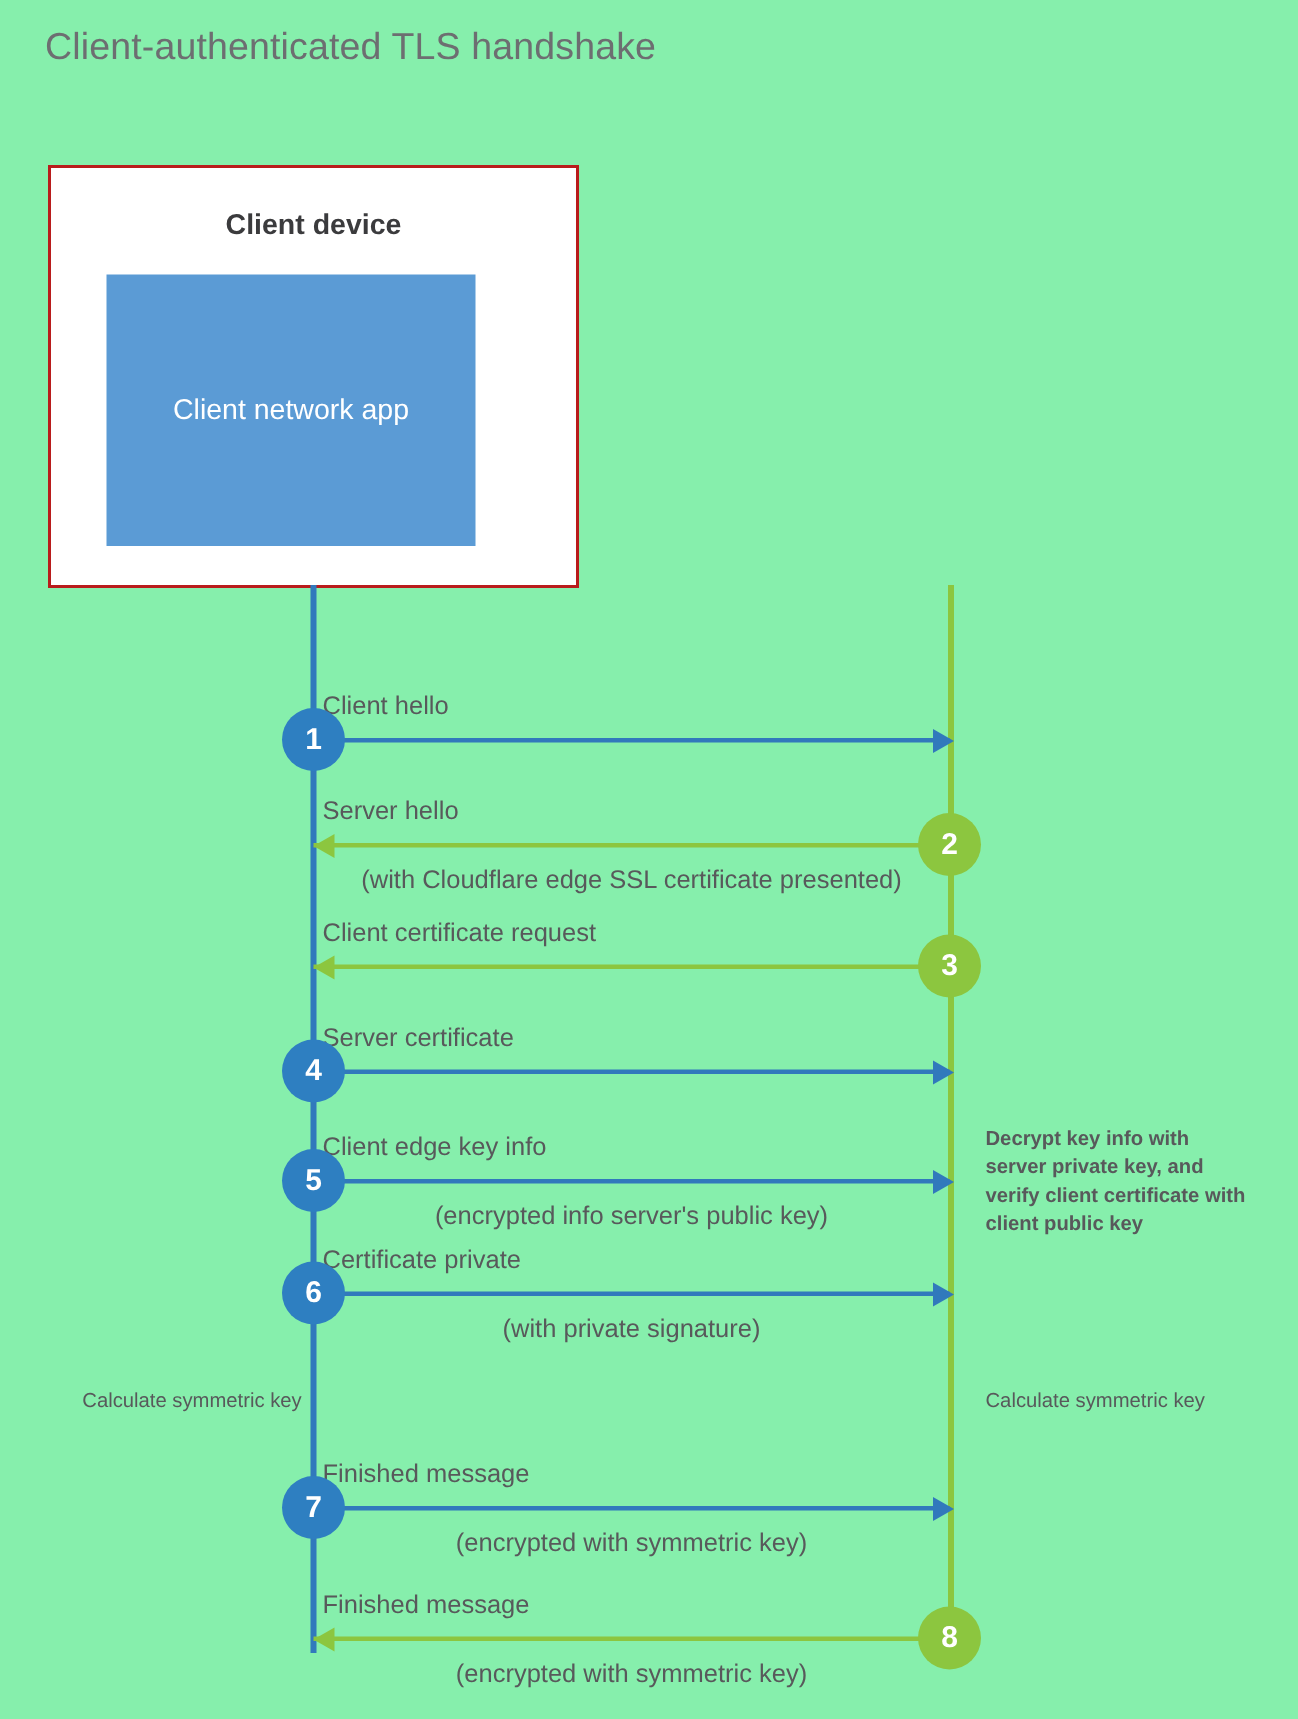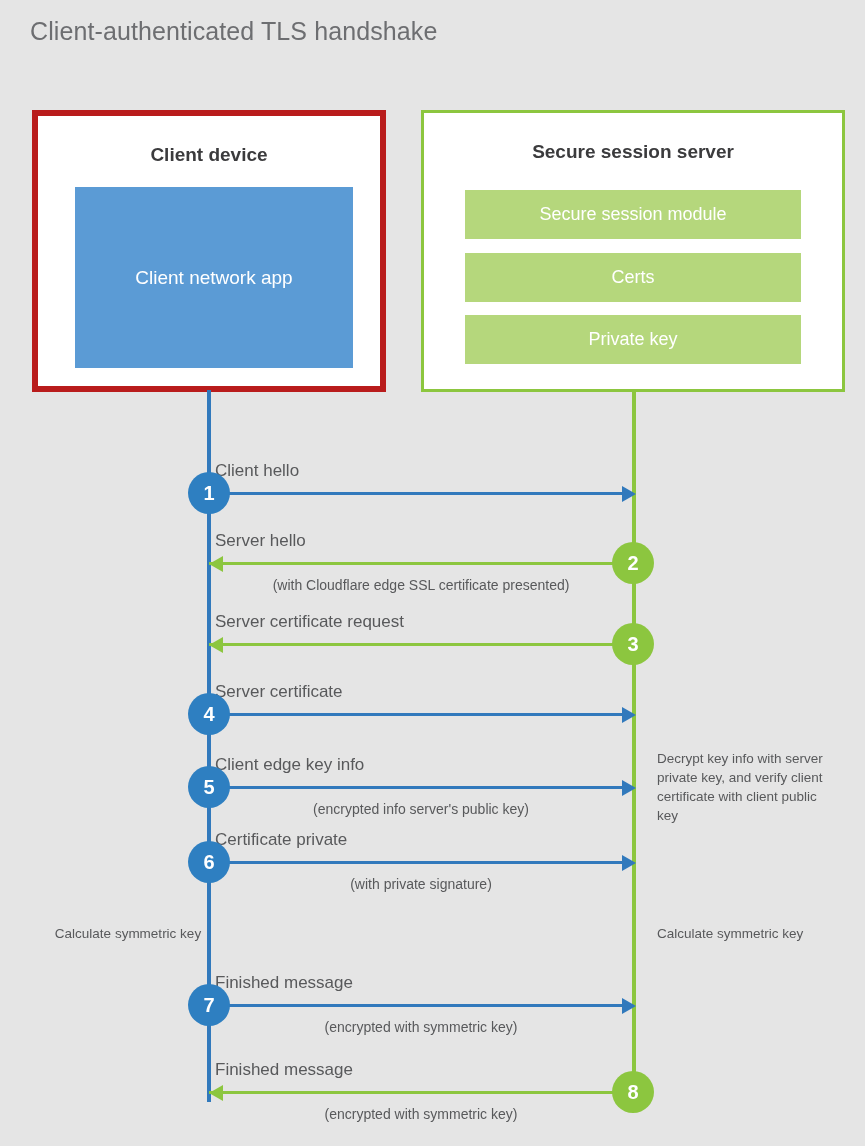--- a/index.html
+++ b/index.html
@@ -9,21 +9,21 @@
   }
   body {
     font-family: "Liberation Sans", "DejaVu Sans", sans-serif;
     color: #58595b;
   }
   #page {
     position: relative;
     width: 865px;
     height: 1146px;
     overflow: hidden;
-    background: #e5e5e5;
+    background: #86efac;
   }
 
   
   #diagram-title {
     position: absolute;
     left: 30px;
     top: 17px;
     font-size: 25px;
     font-weight: 400;
     color: #6d6e71;
@@ -35,21 +35,21 @@
   .actor-box {
     position: absolute;
     background: #ffffff;
     box-sizing: border-box;
   }
   #client-box {
     left: 32px;
     top: 110px;
     width: 354px;
     height: 282px;
-    border: 6px solid #b91c1c;
+    border: 2px solid #b91c1c;
     text-decoration: underline;
   }
   #server-box {
     left: 421px;
     top: 110px;
     width: 424px;
     height: 282px;
     border: 3px solid #8cc63f;
   }
   .actor-title {
@@ -61,21 +61,21 @@
     font-size: 19px;
     font-weight: bold;
     color: #3b3b3d;
   }
 
   
   #client-app-block {
     position: absolute;
     left: 37px;
     top: 71px;
-    width: 278px;
+    width: 246px;
     height: 181px;
     background: #5b9bd5;
     display: flex;
     align-items: center;
     justify-content: center;
   }
   #client-app-label {
     color: #ffffff;
     font-size: 19px;
     line-height: 27px;
@@ -167,21 +167,21 @@
     font-size: 17px;
     color: #58595b;
     white-space: nowrap;
   }
   .msg-sublabel {
     position: absolute;
     left: 215px;
     width: 412px;
     text-align: center;
     top: 14px;
-    font-size: 14px;
+    font-size: 17px;
     color: #58595b;
     white-space: nowrap;
   }
 
   
   .step-badge {
     position: absolute;
     width: 42px;
     height: 42px;
     border-radius: 50%;
@@ -207,20 +207,21 @@
     position: absolute;
     font-size: 13.5px;
     line-height: 19px;
     color: #58595b;
   }
   #note-decrypt {
     left: 657px;
     top: 749px;
     width: 180px;
     text-align: left;
+    font-weight: bold;
   }
   #note-calc-client {
     left: 48px;
     top: 924px;
     width: 160px;
     text-align: center;
   }
   #note-calc-server {
     left: 657px;
     top: 924px;
@@ -235,46 +236,40 @@
 
   <div id="diagram-title">Client-authenticated TLS handshake</div>
 
   <div class="actor-box" id="client-box">
     <div class="actor-title">Client device</div>
     <div id="client-app-block">
       <div id="client-app-label">Client network app</div>
     </div>
   </div>
 
-  <div class="actor-box" id="server-box">
-    <div class="actor-title">Secure session server</div>
-    <div class="server-bar" id="server-bar-0">Secure session module</div>
-    <div class="server-bar" id="server-bar-1">Certs</div>
-    <div class="server-bar" id="server-bar-2">Private key</div>
-  </div>
 
   <div class="lifeline" id="client-lifeline"></div>
   <div class="lifeline" id="server-lifeline"></div>
 
   <div class="msg" id="msg-0" style="top:493px">
     <div class="msg-label">Client hello</div>
     <div class="msg-line to-server"></div>
     <div class="arrowhead right"></div>
     <div class="msg-sublabel"></div>
   </div>
 
   <div class="msg" id="msg-1" style="top:563px">
     <div class="msg-label">Server hello</div>
     <div class="msg-line to-client"></div>
     <div class="arrowhead left"></div>
     <div class="msg-sublabel">(with Cloudflare edge SSL certificate presented)</div>
   </div>
 
   <div class="msg" id="msg-2" style="top:644px">
-    <div class="msg-label">Server certificate request</div>
+    <div class="msg-label">Client certificate request</div>
     <div class="msg-line to-client"></div>
     <div class="arrowhead left"></div>
     <div class="msg-sublabel"></div>
   </div>
 
   <div class="msg" id="msg-3" style="top:714px">
     <div class="msg-label">Server certificate</div>
     <div class="msg-line to-server"></div>
     <div class="arrowhead right"></div>
     <div class="msg-sublabel"></div>

